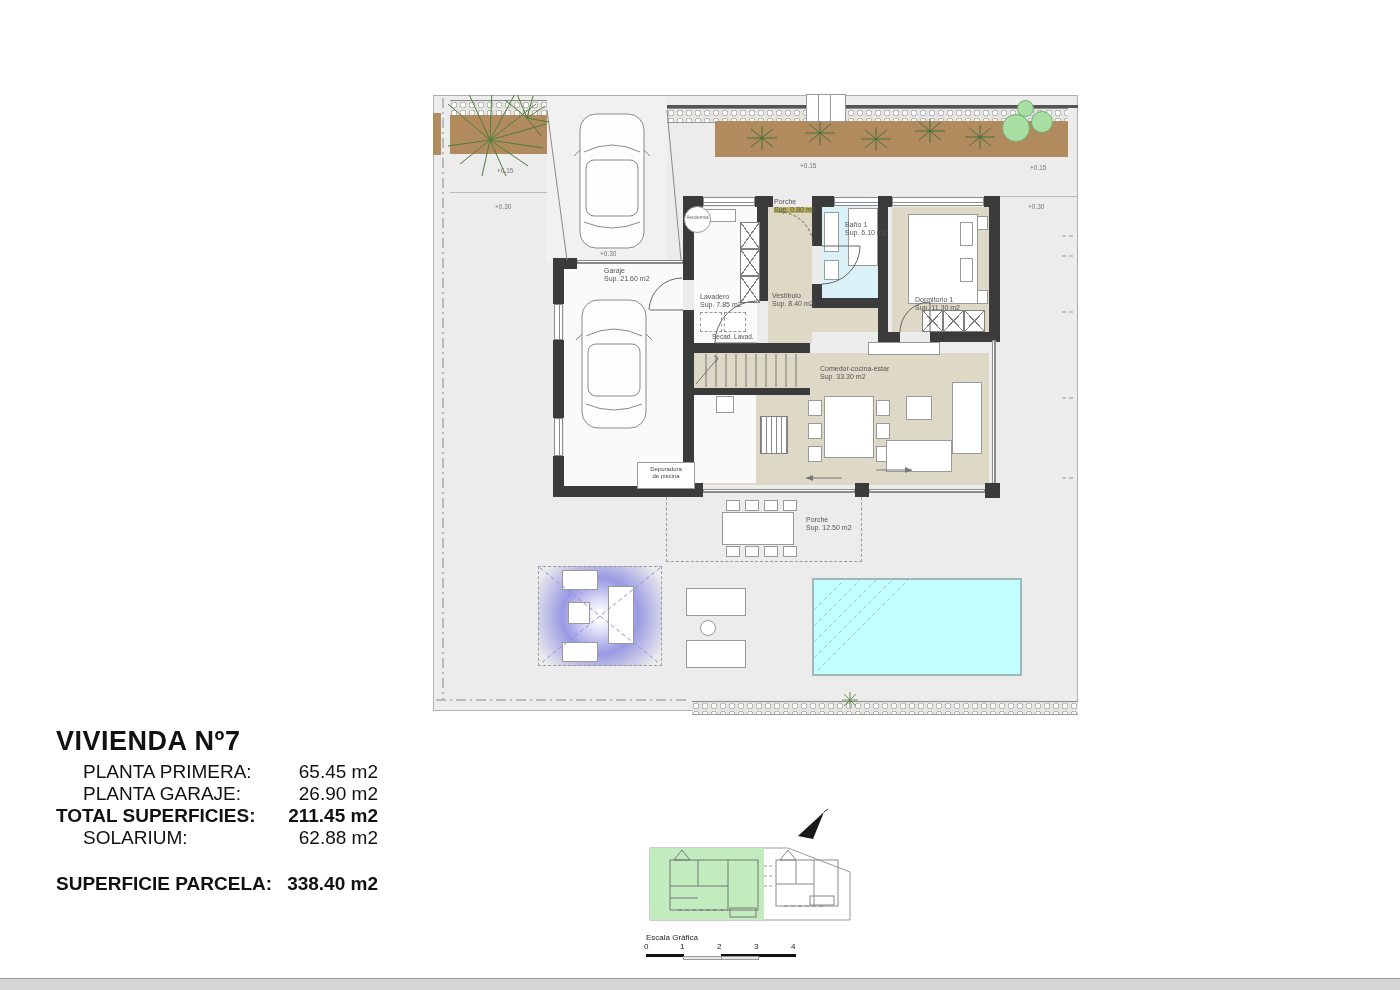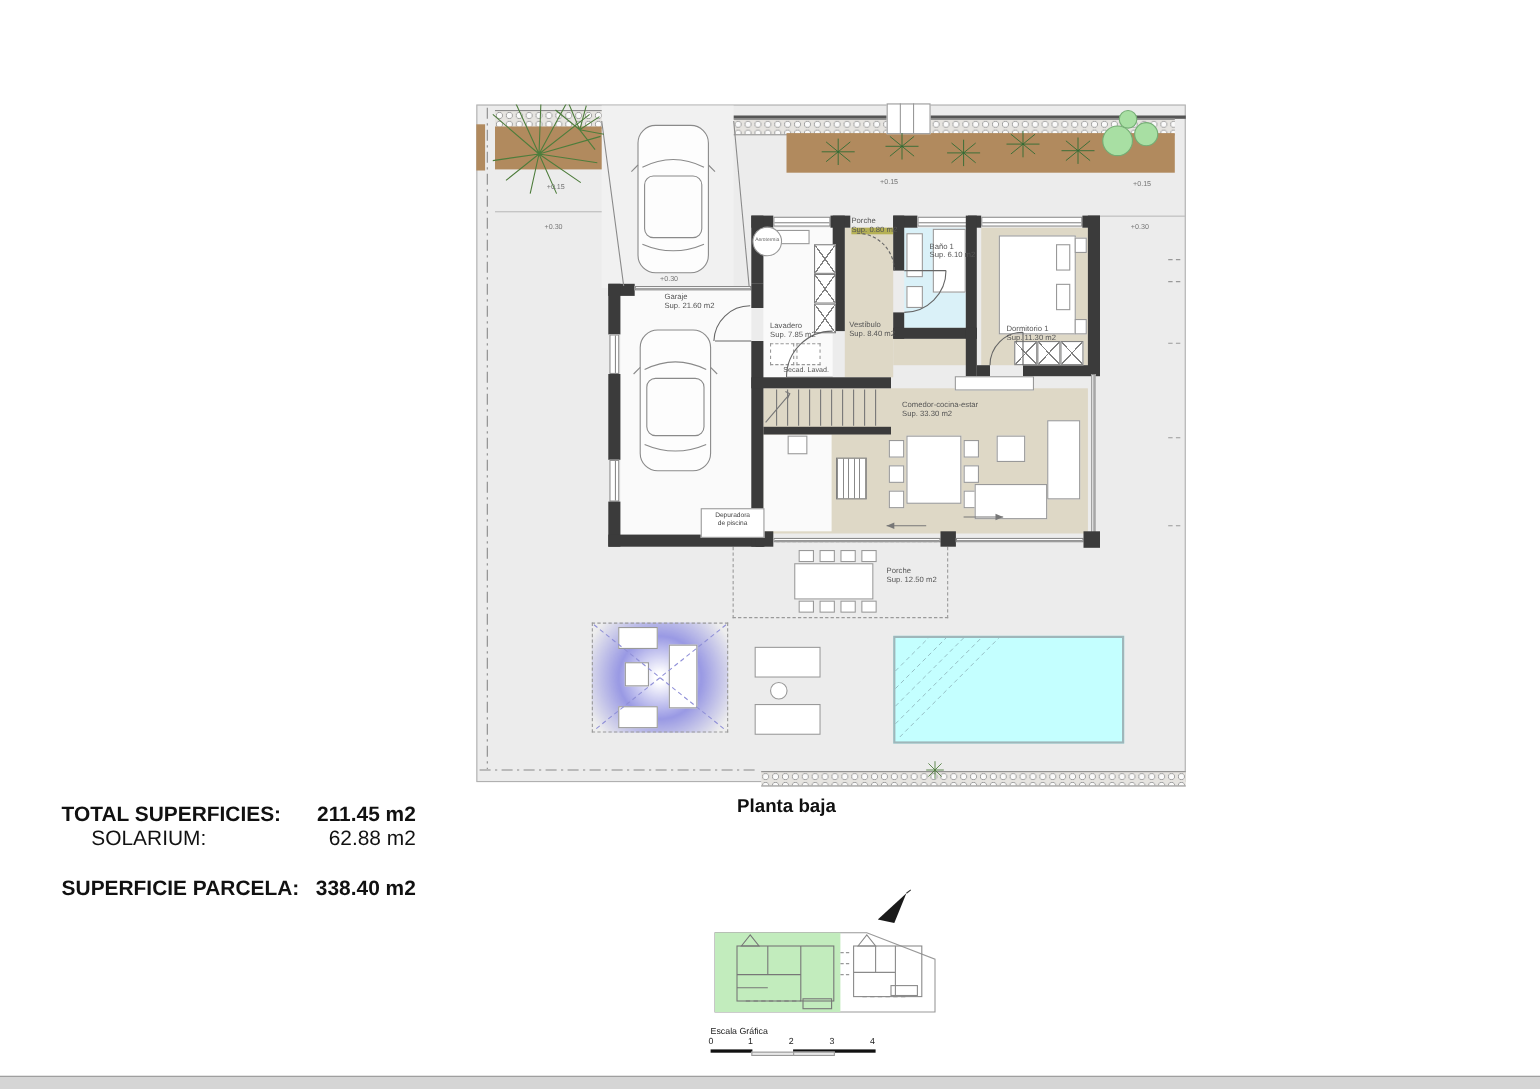--- a/index.html
+++ b/index.html
@@ -248,24 +248,32 @@
     <span>Aerotermia</span></div>
   <div class="a" style="left:637px;top:466px;width:58px;text-align:center;font-size:6px;line-height:7px;color:#444;">
     <span>Depuradora</span><br><span>de piscina</span></div>
   <div class="lvl" style="left:497px;top:167px;">+0.15</div>
   <div class="lvl" style="left:495px;top:203px;">+0.30</div>
   <div class="lvl" style="left:800px;top:162px;">+0.15</div>
   <div class="lvl" style="left:1030px;top:164px;">+0.15</div>
   <div class="lvl" style="left:1028px;top:203px;">+0.30</div>
   <div class="lvl" style="left:600px;top:250px;">+0.30</div>
 
-  <div class="plan-title" style="left:565px;top:723px;width:300px;">Planta baja</div>
 
   <div class="a" style="left:56px;top:726px;width:322px;">
+    <div class="sum-title">VIVIENDA Nº7</div>
     <div style="margin-top:4px;">
+      <div class="srow">
+          <span class="sl ind">PLANTA PRIMERA:</span>
+          <span class="sv">65.45 m2</span>
+        </div>
+      <div class="srow">
+          <span class="sl ind">PLANTA GARAJE:</span>
+          <span class="sv">26.90 m2</span>
+        </div>
       <div class="srow b">
           <span class="sl">TOTAL SUPERFICIES:</span>
           <span class="sv">211.45 m2</span>
         </div>
       <div class="srow">
           <span class="sl ind">SOLARIUM:</span>
           <span class="sv">62.88 m2</span>
         </div>
       <div class="srow b" style="margin-top:24px;">
           <span class="sl">SUPERFICIE PARCELA:</span>

